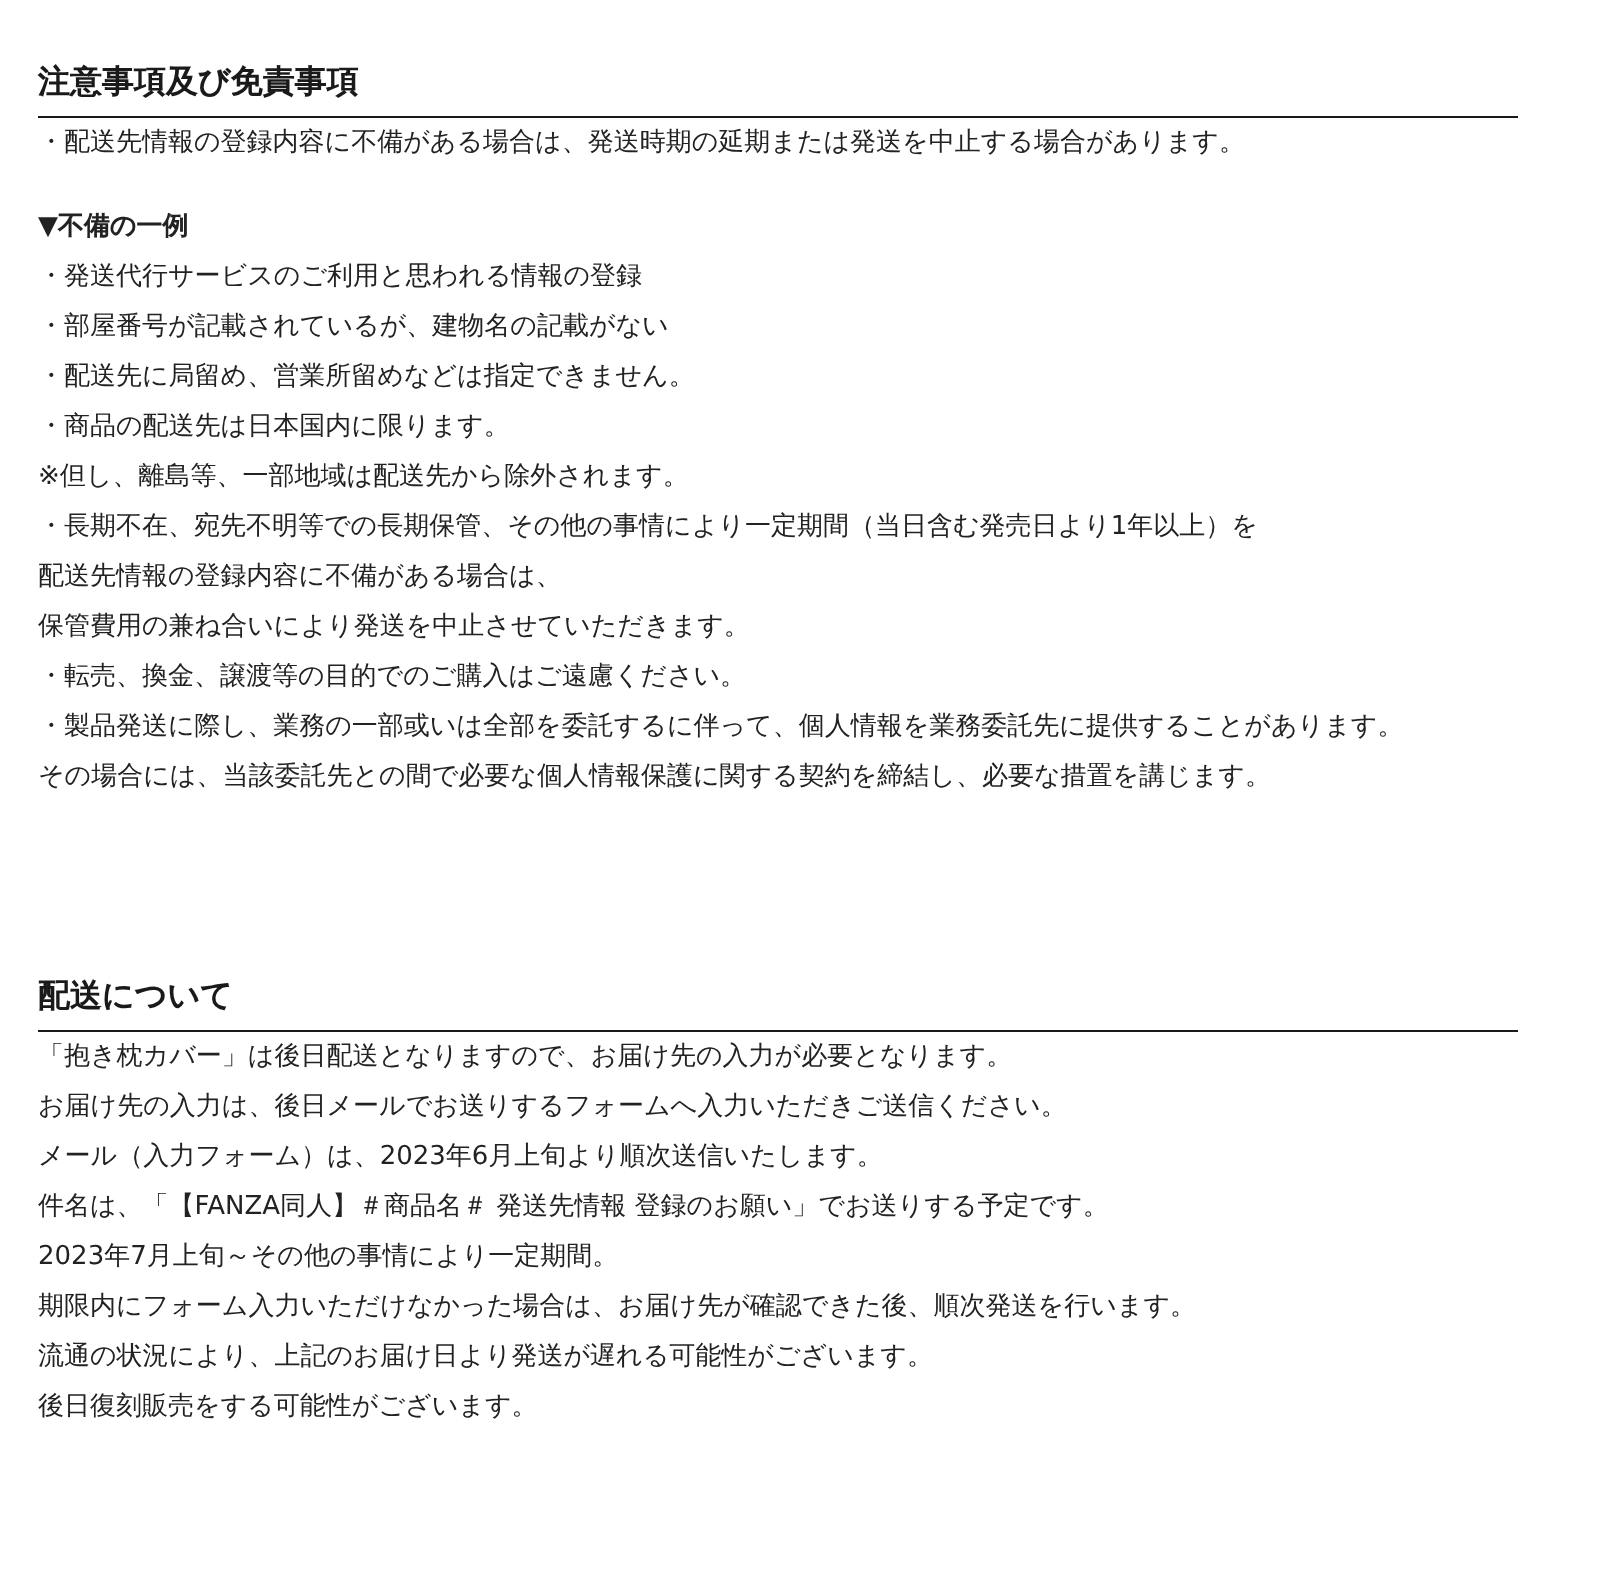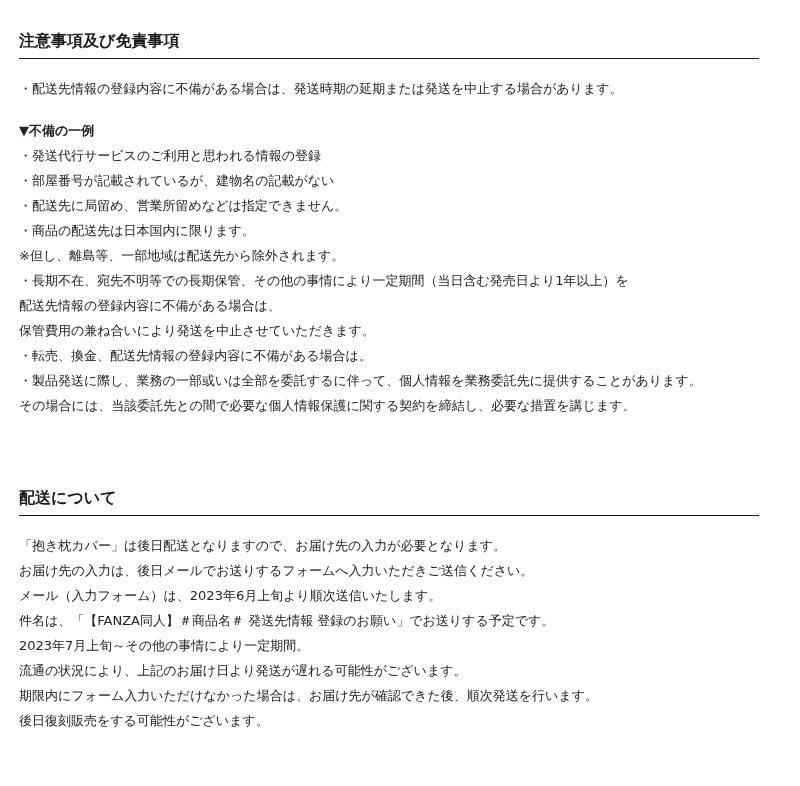--- a/index.html
+++ b/index.html
@@ -9,21 +9,21 @@
       color: #222222;
     }
     .section { position: absolute; left: 19px; width: 740px; }
     .sec1 { top: 30px; }
     .sec2 { top: 487px; }
     .heading {
       font-size: 16px; font-weight: bold; color: #1a1a1a;
       padding-bottom: 6px; border-bottom: 1.5px solid #1a1a1a;
       line-height: 22px; margin: 0;
     }
-    .lines { margin-top: 17px; }
+    .lines { margin-top: 0; }
     .line {
       font-size: 13px; line-height: 25px; height: 25px; white-space: nowrap;
       color: #222222;
     }
     .sub-heading { font-weight: bold; }
     .gap { height: 17px; }
   </style>
 </head>
 <body>
 
@@ -34,31 +34,31 @@
     <div class="gap"></div>
     <div class="line sub-heading">▼不備の一例</div>
     <div class="line">・発送代行サービスのご利用と思われる情報の登録</div>
     <div class="line">・部屋番号が記載されているが、建物名の記載がない</div>
     <div class="line">・配送先に局留め、営業所留めなどは指定できません。</div>
     <div class="line">・商品の配送先は日本国内に限ります。</div>
     <div class="line">※但し、離島等、一部地域は配送先から除外されます。</div>
     <div class="line">・長期不在、宛先不明等での長期保管、その他の事情により一定期間（当日含む発売日より1年以上）を</div>
     <div class="line">配送先情報の登録内容に不備がある場合は、</div>
     <div class="line">保管費用の兼ね合いにより発送を中止させていただきます。</div>
-    <div class="line">・転売、換金、配送先情報の登録内容に不備がある場合は。</div>
+    <div class="line">・転売、換金、譲渡等の目的でのご購入はご遠慮ください。</div>
     <div class="line">・製品発送に際し、業務の一部或いは全部を委託するに伴って、個人情報を業務委託先に提供することがあります。</div>
     <div class="line">その場合には、当該委託先との間で必要な個人情報保護に関する契約を締結し、必要な措置を講じます。</div>
   </div>
 </div>
 
 <div class="section sec2">
   <h2 class="heading">配送について</h2>
   <div class="lines">
     <div class="line">「抱き枕カバー」は後日配送となりますので、お届け先の入力が必要となります。</div>
     <div class="line">お届け先の入力は、後日メールでお送りするフォームへ入力いただきご送信ください。</div>
     <div class="line">メール（入力フォーム）は、2023年6月上旬より順次送信いたします。</div>
     <div class="line">件名は、「【FANZA同人】＃商品名＃ 発送先情報 登録のお願い」でお送りする予定です。</div>
     <div class="line">2023年7月上旬～その他の事情により一定期間。</div>
+    <div class="line">期限内にフォーム入力いただけなかった場合は、お届け先が確認できた後、順次発送を行います。</div>
     <div class="line">流通の状況により、上記のお届け日より発送が遅れる可能性がございます。</div>
-    <div class="line">期限内にフォーム入力いただけなかった場合は、お届け先が確認できた後、順次発送を行います。</div>
     <div class="line">後日復刻販売をする可能性がございます。</div>
   </div>
 </div>
 
 </body></html>

